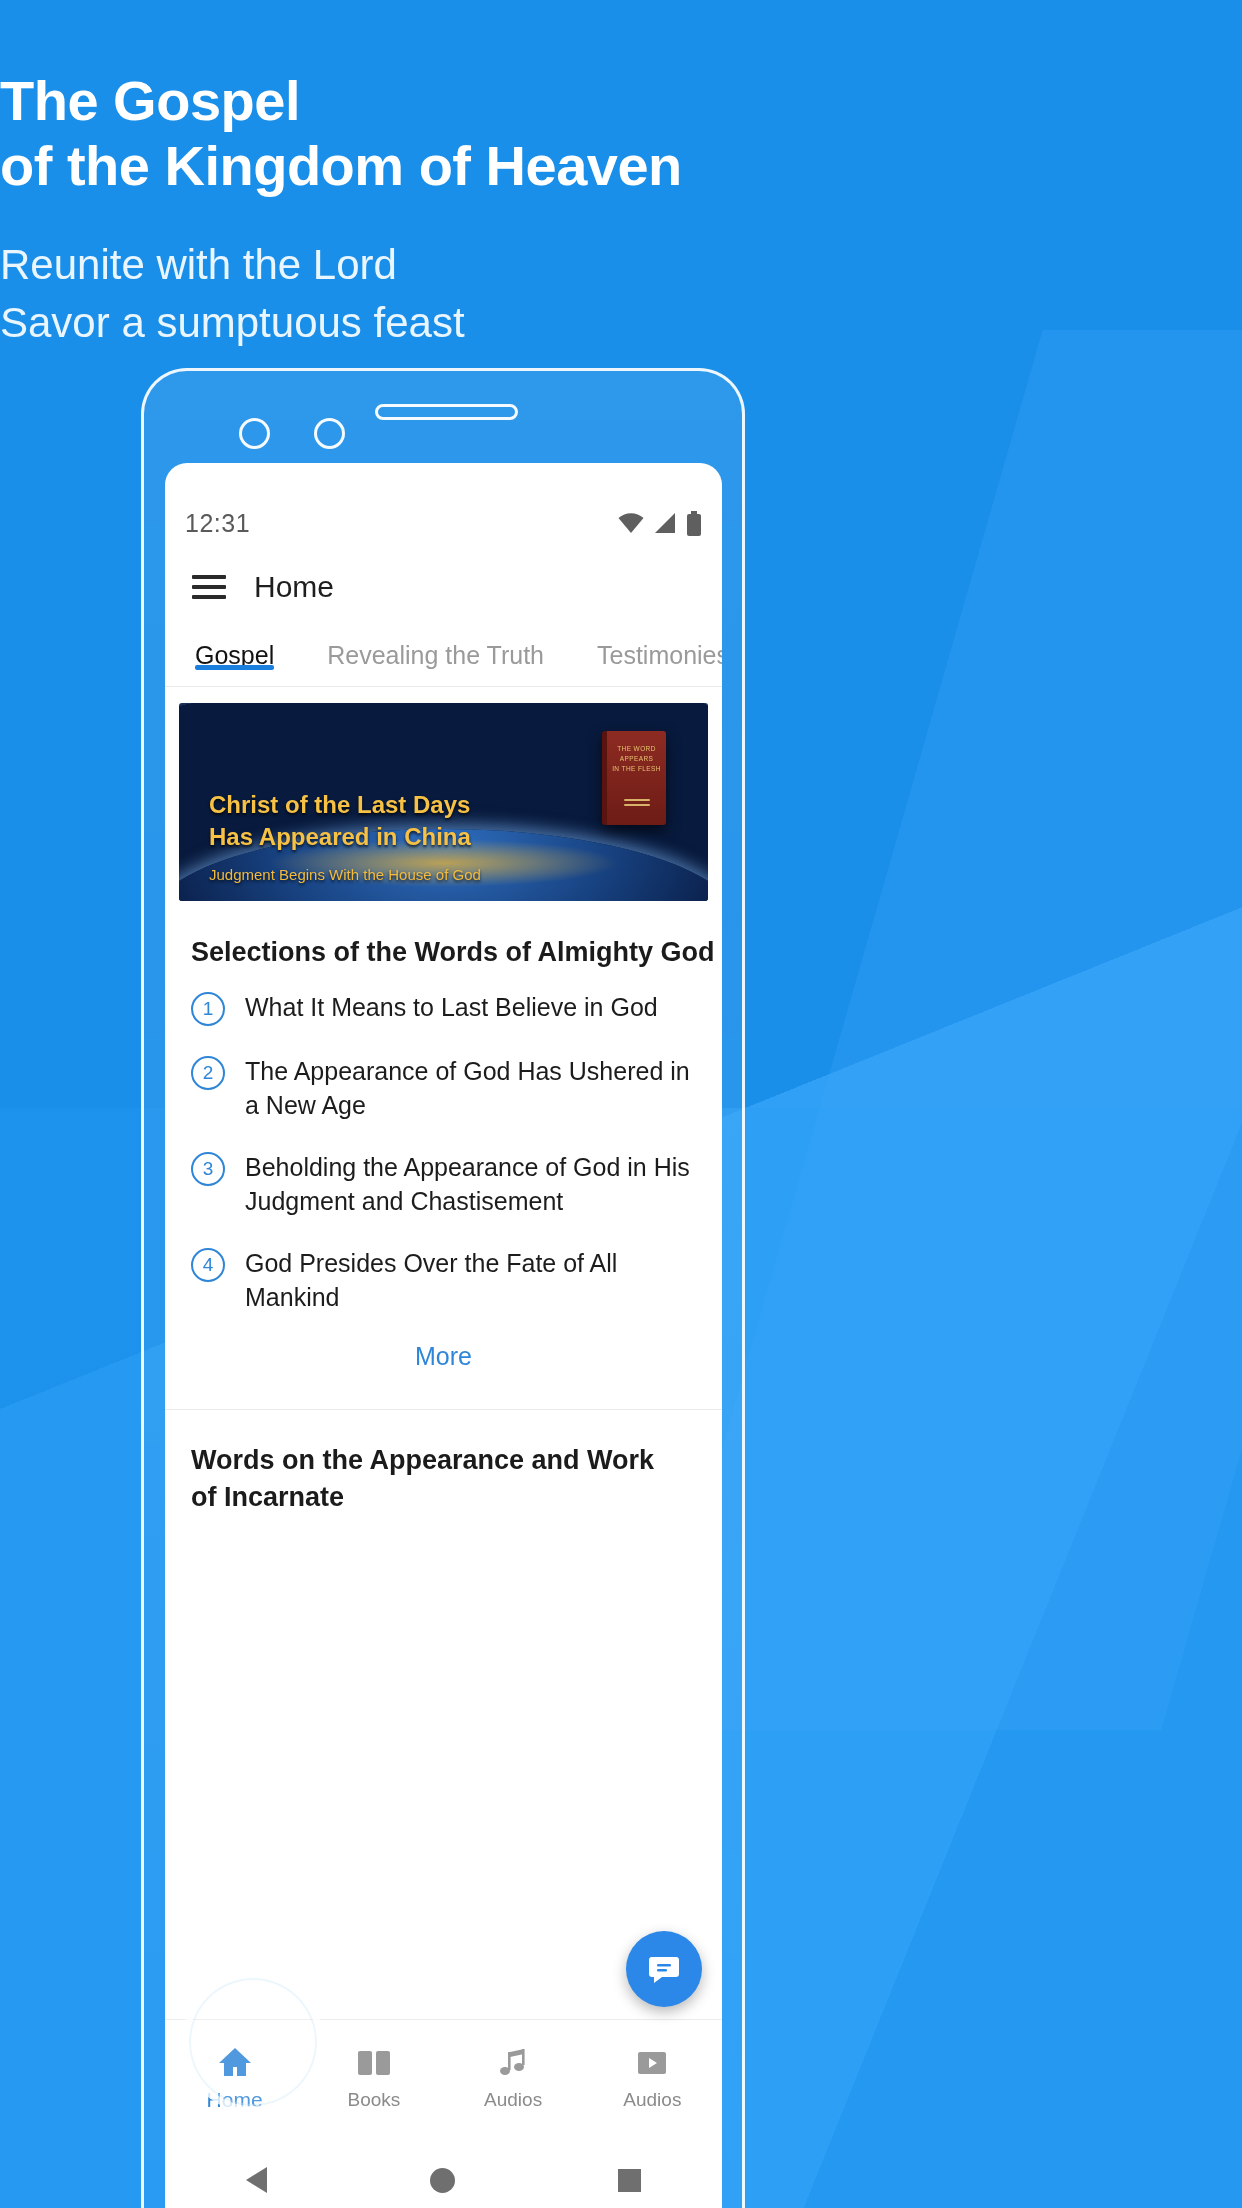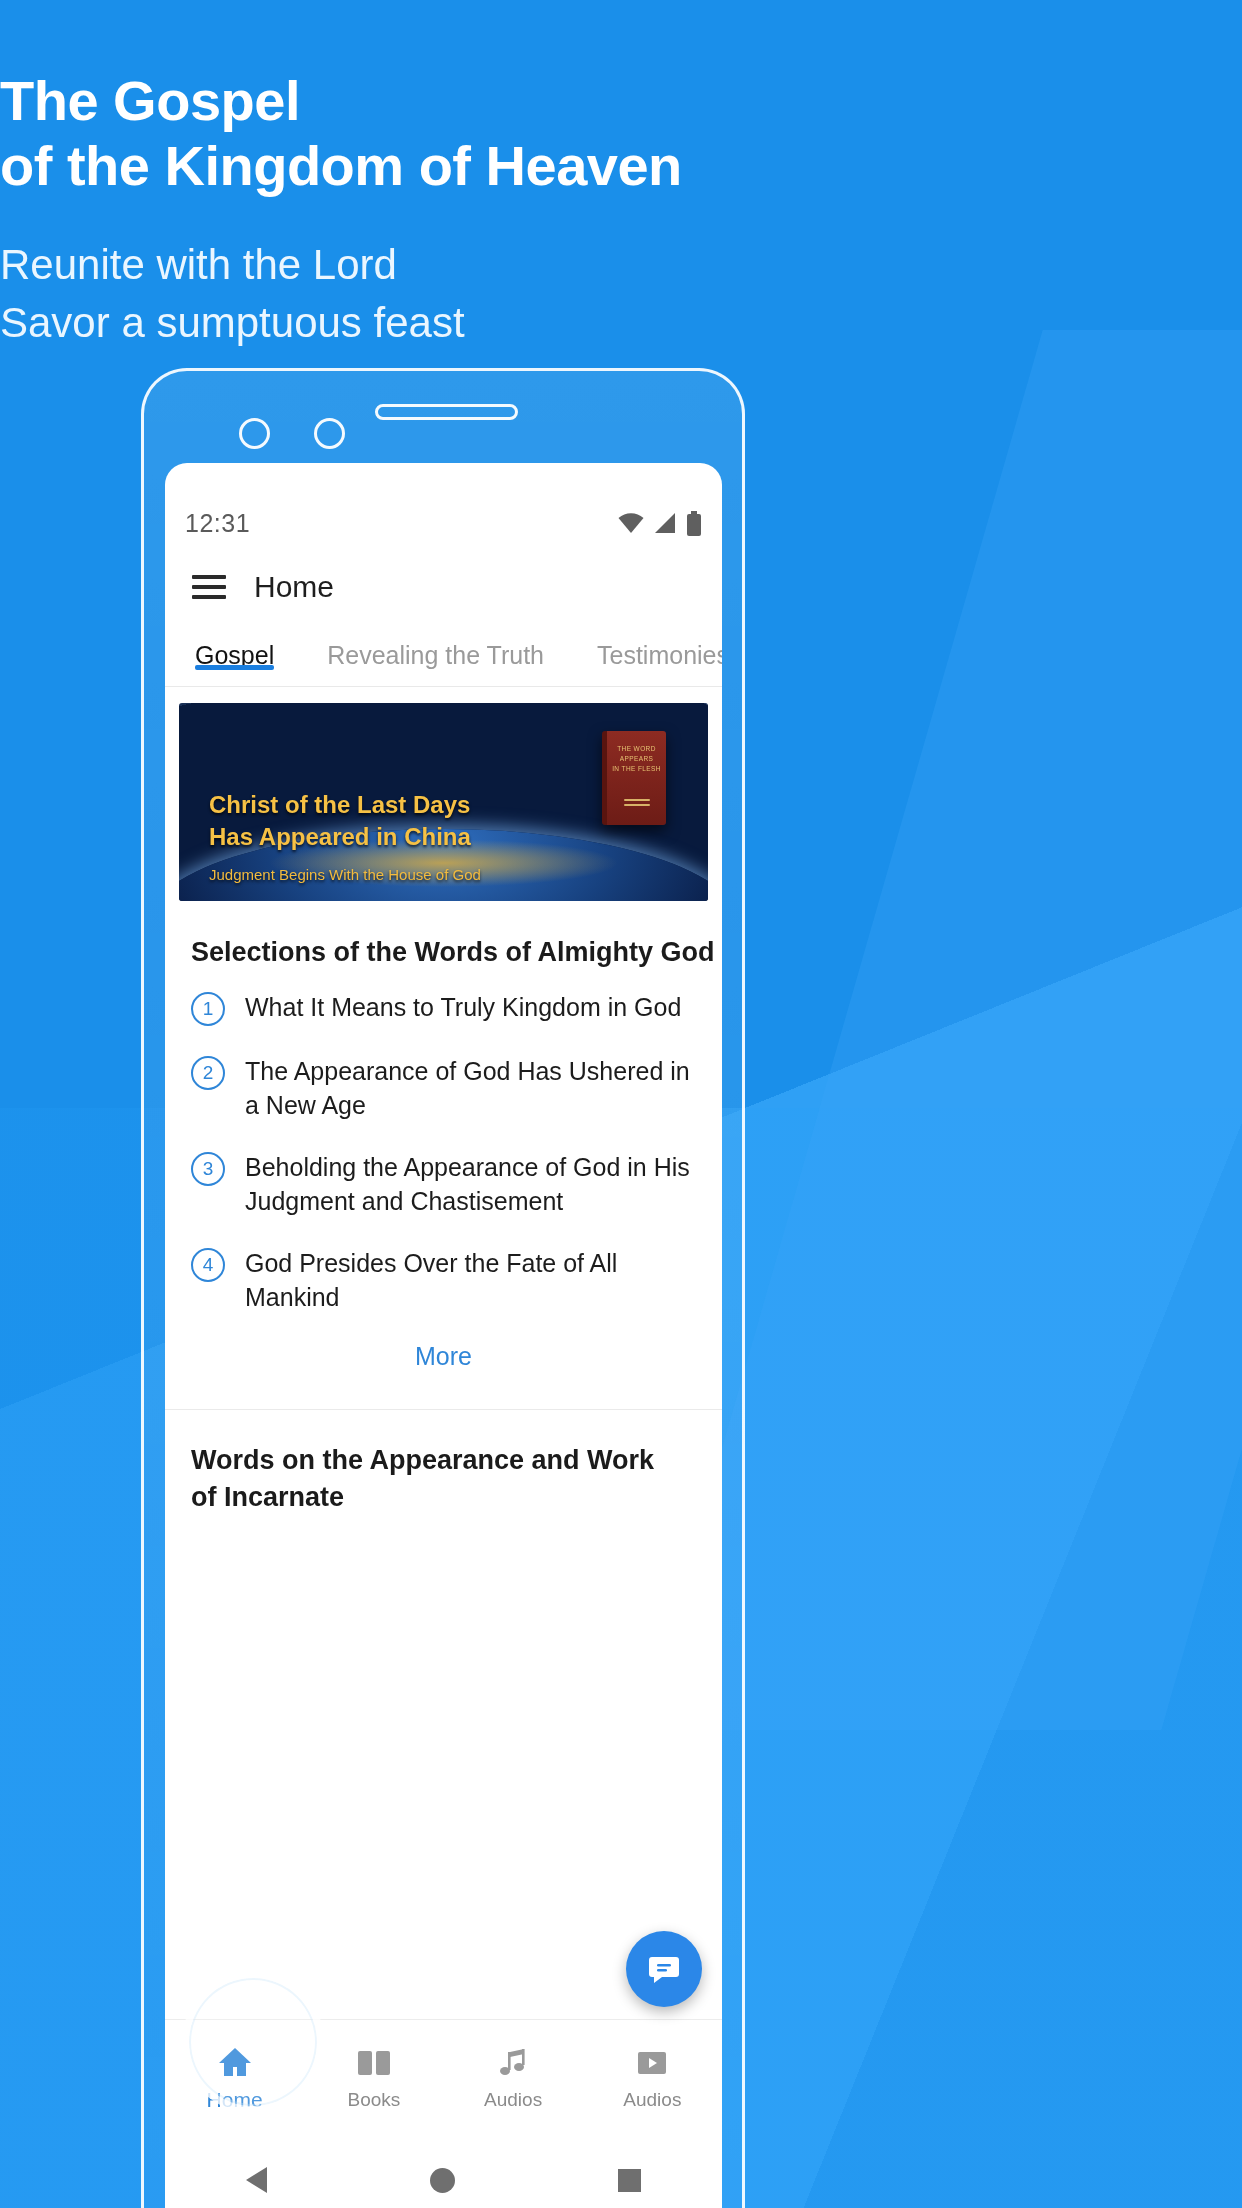--- a/index.html
+++ b/index.html
@@ -326,21 +326,21 @@
               <i></i>
             </div>
         </div>
       </div>
 
       <div class="sec-title">Selections of the Words of Almighty God</div>
 
       <div class="list">
         <div class="list-item">
           <div class="num">1</div>
-          <div class="item-text">What It Means to Truly Kingdom in God</div>
+          <div class="item-text">What It Means to Last Believe in God</div>
         </div>
         <div class="list-item">
           <div class="num">2</div>
           <div class="item-text">The Appearance of God Has Ushered in a New Age</div>
         </div>
         <div class="list-item">
           <div class="num">3</div>
           <div class="item-text">Beholding the Appearance of God in His Judgment and Chastisement</div>
         </div>
         <div class="list-item">

